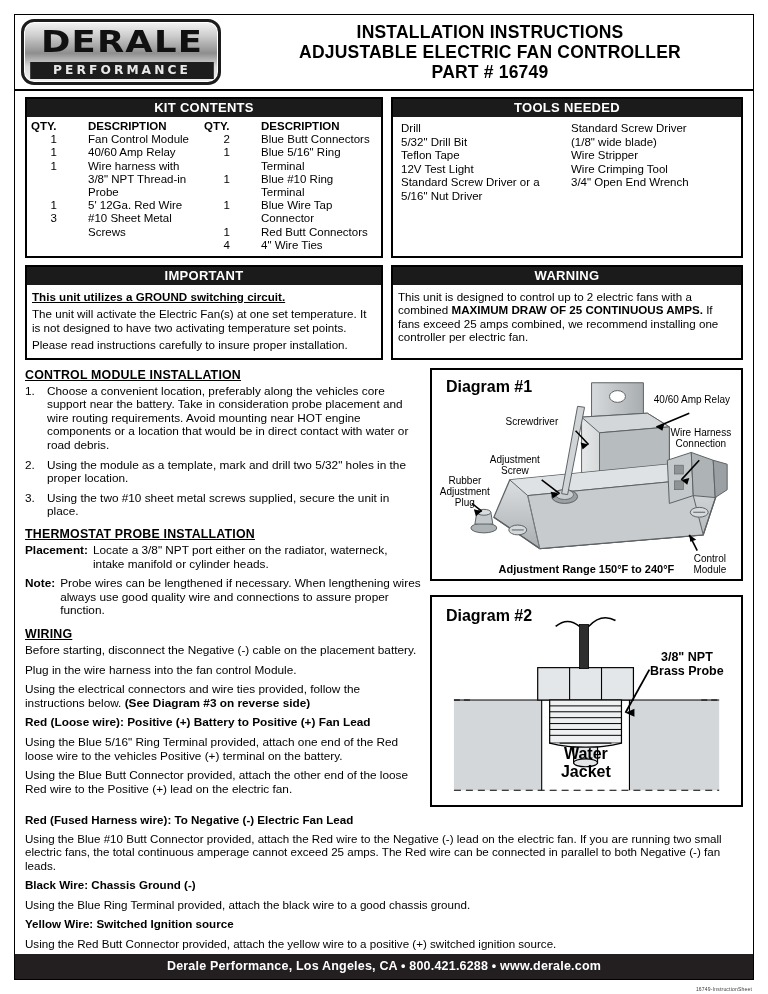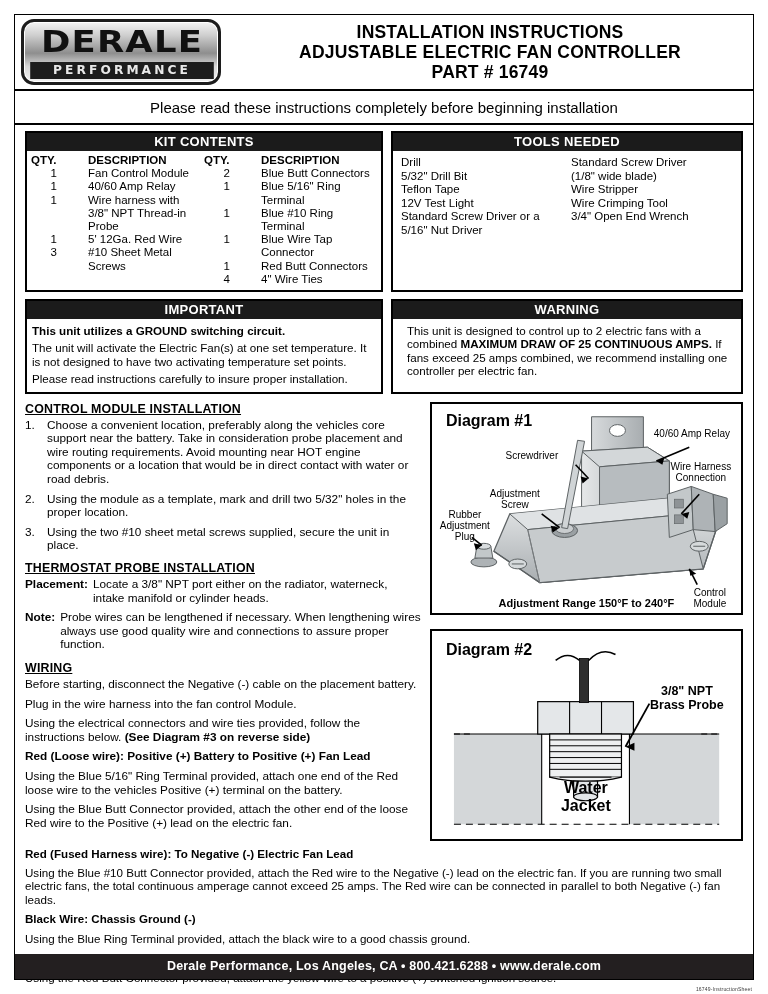--- a/index.html
+++ b/index.html
@@ -41,21 +41,21 @@
   .kit .d{flex:1;padding-left:23px;}
   .kit .hrow .q{text-align:left;width:26px;padding-right:8px;}
 
   .tools{display:flex;font-size:11.5px;line-height:13.6px;}
   .tools .half{flex:1;padding-left:4px;}
 
   .note-body{font-size:11.6px;line-height:13.4px;}
   .note-body p{margin:0 0 4px 0;}
   .note-body p:last-child{margin-bottom:0;}
   .b{font-weight:bold;}
-  .u{}
+  .u{text-decoration:underline;}
 
   
   .main{display:flex;padding:8px 10px 0 10px;box-sizing:border-box;}
   .leftcol{width:406px;padding-right:8px;box-sizing:border-box;}
   .rightcol{width:314px;box-sizing:border-box;}
 
   h3.sec{font-size:12.4px;font-weight:bold;margin:0 0 3px 0;text-decoration:underline;letter-spacing:.2px;}
   .p{font-size:11.8px;line-height:13.6px;margin:0 0 6px 0;}
   .num{display:flex;font-size:11.8px;line-height:13.6px;margin-bottom:6px;}
   .num .n{width:22px;flex:none;}
@@ -92,21 +92,20 @@
         <div class="perf">PERFORMANCE</div>
       </div>
     </div>
     <div class="title-cell">
       <div>INSTALLATION INSTRUCTIONS</div>
       <div>ADJUSTABLE ELECTRIC FAN CONTROLLER</div>
       <div>PART # 16749</div>
     </div>
   </div>
 
-  <div class="readbar">Please read these instructions completely before beginning installation</div>
 
   <div class="cols">
     <div class="boxed" style="flex:0 0 358px">
       <div class="cap">KIT CONTENTS</div>
       <div class="body">
         <div class="kit">
           <div class="half">
             <div class="hrow">
               <div class="q">QTY.</div>
               <div class="d">DESCRIPTION</div>
@@ -198,21 +197,21 @@
     <div class="boxed" style="flex:0 0 358px">
       <div class="cap">IMPORTANT</div>
       <div class="body note-body" style="padding:5px 5px 6px 5px">
         <p class="b u">This unit utilizes a GROUND switching circuit.</p>
         <p>The unit will activate the Electric Fan(s) at one set temperature. It is not designed to have two activating temperature set points.</p>
         <p>Please read instructions carefully to insure proper installation.</p>
       </div>
     </div>
     <div class="boxed">
       <div class="cap">WARNING</div>
-      <div class="body note-body" style="padding:5px 5px 6px 14px">
+      <div class="body note-body" style="padding:5px 5px 6px 5px">
         <p><span>This unit is designed to control up to 2 electric fans with a combined </span><span class="b">MAXIMUM DRAW OF 25 CONTINUOUS AMPS.</span><span> If fans exceed 25 amps combined, we recommend installing one controller per electric fan.</span></p>
       </div>
     </div>
   </div>
 
   <div class="main">
 
     <div class="leftcol">
       <h3 class="sec">CONTROL MODULE INSTALLATION</h3>
       <div class="num">

